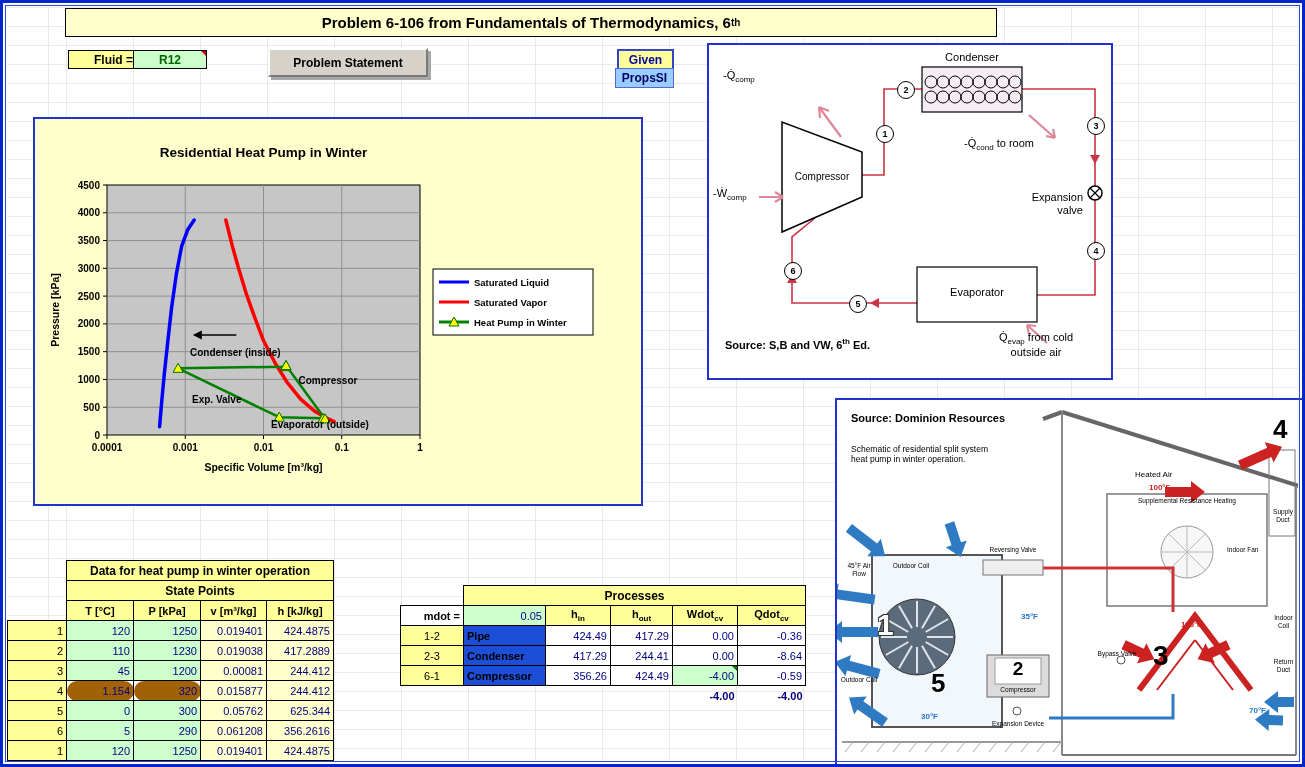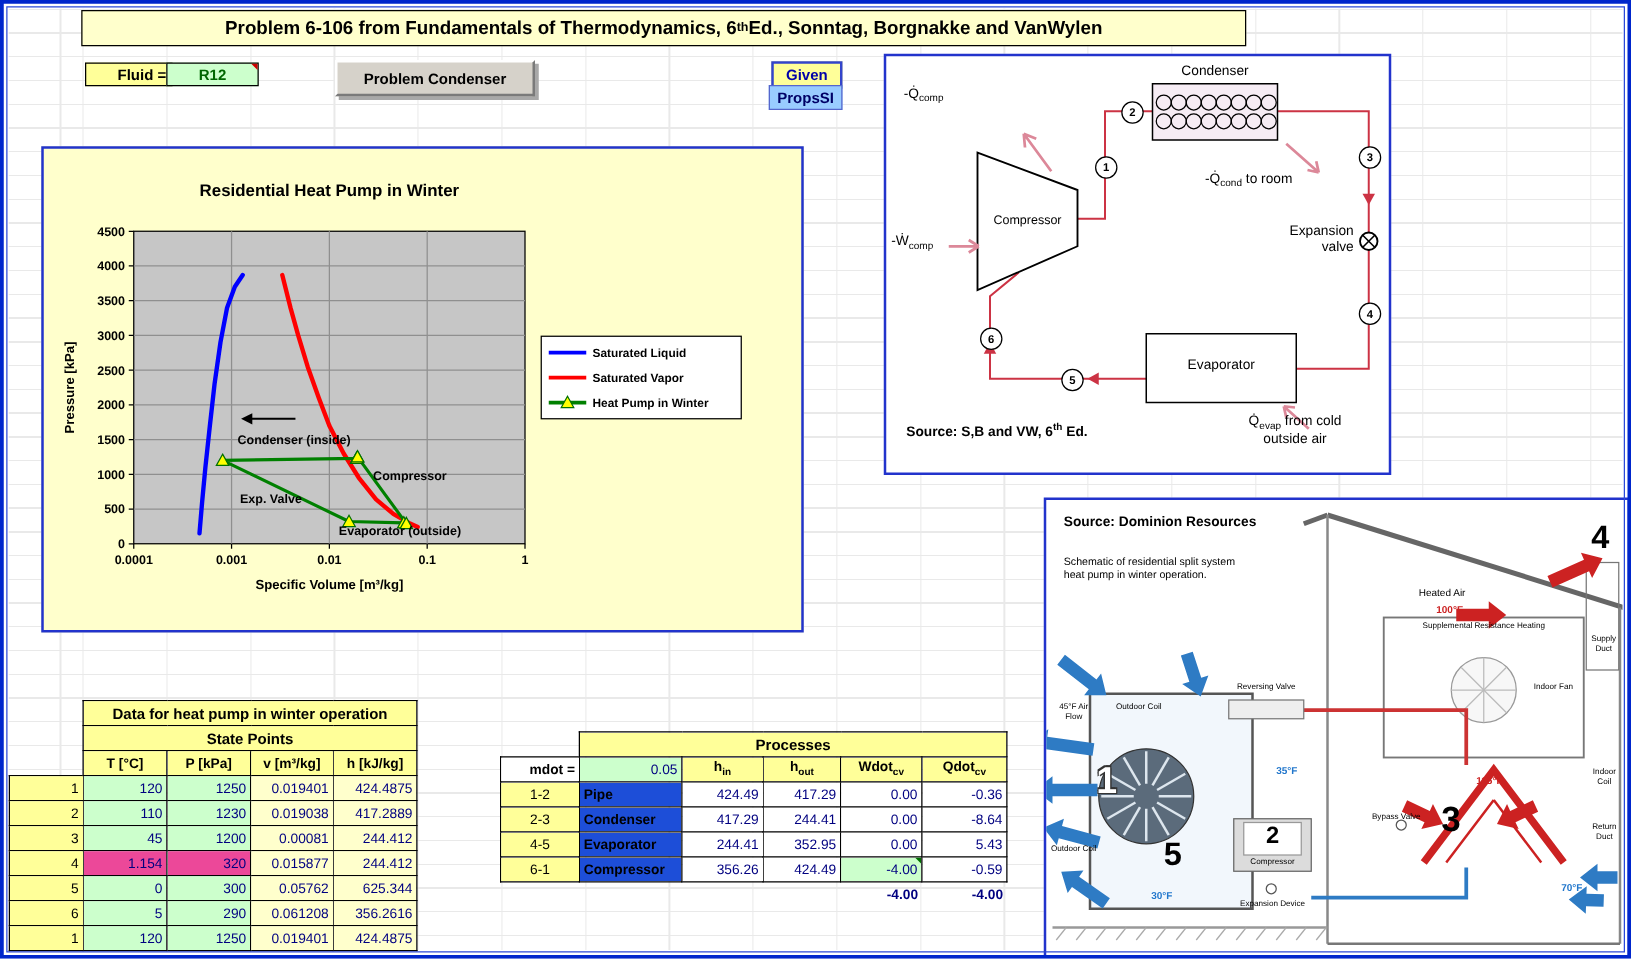--- a/index.html
+++ b/index.html
@@ -57,45 +57,44 @@
   .white-num{color:#FFF;text-shadow:-1px -1px 0 #333,1px -1px 0 #333,-1px 1px 0 #333,1px 1px 0 #333;}
 
   table{border-collapse:collapse;table-layout:fixed;position:absolute;z-index:5;padding-left:36px;}
   td{height:19px;font-size:11px;padding:0 3px;border:1px solid #000;overflow:hidden;white-space:nowrap;position:relative;background:#FFF;}
   td.ghost{border:none;background:transparent;}
   td.tbl-title{background:#FFFF99;font-weight:bold;text-align:center;font-size:12px;}
   td.hdr{background:#FFFF99;font-weight:bold;text-align:center;}
   td.hdr sub{font-size:8px;}
   td.idx{background:#FFFF99;text-align:right;}
   td.green{background:#CCFFCC;}
-  td.blue{background:#ec4899;}
+  td.blue{background:#a16207;border-radius:10px;}
   td.cream{background:#FFFFCC;}
   td.val{color:#000080;text-align:right;}
   td.pid{background:#FFFF99;text-align:center;}
   td.pname{background:#1d4ed8;font-weight:bold;text-align:left;}
   td.mdot{font-weight:bold;text-align:right;background:#FFF;}
   td.total{border:none;background:transparent;color:#000080;text-align:right;font-weight:bold;}
 </style>
 </head>
 <body>
 
 <div class="grid-bg"></div>
 
 <div class="title-bar">
   <span>Problem 6-106 from Fundamentals of Thermodynamics, 6</span>
     <sup>th</sup>
-    <span> Ed., Sonntag, Borgnakke and VanWylen</span>
 </div>
 
 <div class="xcell fluid-label">Fluid =</div>
 <div class="xcell fluid-value">
   <span>R12</span>
   <span class="corner-red"></span>
 </div>
-<div class="btn">Problem Condenser</div>
+<div class="btn">Problem Statement</div>
 <div class="xcell given-cell">Given</div>
 <div class="xcell propssi-cell">PropsSI</div>
 
 <div class="chart-box">
   <svg id="chart-svg" width="602" height="381">
       <rect x="72" y="66" width="313" height="250" fill="#C6C6C6" stroke="#000" stroke-width="1"></rect>
       <line x1="72" x2="385" y1="288.22222222222223" y2="288.22222222222223" stroke="#8F8F8F"></line>
       <line x1="72" x2="385" y1="260.44444444444446" y2="260.44444444444446" stroke="#8F8F8F"></line>
       <line x1="72" x2="385" y1="232.66666666666669" y2="232.66666666666669" stroke="#8F8F8F"></line>
       <line x1="72" x2="385" y1="204.8888888888889" y2="204.8888888888889" stroke="#8F8F8F"></line>
@@ -211,21 +210,21 @@
       <path d="M320,70 L346,93 M346,93 L337,91 M346,93 L344,84"></path>
       <path d="M338,298 L318,280 M318,280 L327,281 M318,280 L320,289"></path>
     </g>
   </svg>
   
   <div class="diag-label" style="left:14px;top:24px;"><span>-Q̇</span><sub>comp</sub><span></span></div>
   <div class="diag-label" style="left:4px;top:142px;"><span>-Ẇ</span><sub>comp</sub><span></span></div>
   <div class="diag-label" style="left:73px;top:126px;width:80px;text-align:center;font-size:10px;">Compressor</div>
   <div class="diag-label" style="left:213px;top:6px;width:100px;text-align:center;">Condenser</div>
   <div class="diag-label" style="left:255px;top:92px;"><span>-Q̇</span><sub>cond</sub><span> to room</span></div>
-  <div class="diag-label" style="left:290px;top:134px;width:84px;text-align:right;">
+  <div class="diag-label" style="left:290px;top:146px;width:84px;text-align:right;">
     <span style="display:block;">Expansion</span>
     <span style="display:block;">valve</span>
   </div>
   <div class="diag-label" style="left:208px;top:241px;width:120px;text-align:center;">Evaporator</div>
   <div class="diag-label" style="left:262px;top:286px;width:130px;text-align:center;">
     <span style="display:block;"><span>Q̇</span><sub>evap</sub><span> from cold</span></span>
     <span style="display:block;">outside air</span>
   </div>
   <div class="diag-label" style="left:16px;top:292px;font-weight:bold;"><span>Source: S,B and VW, 6</span><sup style="font-size:8px;">th</sup><span> Ed.</span></div>
   
@@ -450,28 +449,20 @@
       </tr>
       <tr>
         <td class="pid">2-3</td>
         <td class="pname">Condenser</td>
         <td class="val">417.29</td>
         <td class="val">244.41</td>
         <td class="val">0.00</td>
         <td class="val">-8.64</td>
       </tr>
       <tr>
-        <td class="pid">4-5</td>
-        <td class="pname">Evaporator</td>
-        <td class="val">244.41</td>
-        <td class="val">352.95</td>
-        <td class="val">0.00</td>
-        <td class="val">5.43</td>
-      </tr>
-      <tr>
         <td class="pid">6-1</td>
         <td class="pname">Compressor</td>
         <td class="val">356.26</td>
         <td class="val">424.49</td>
         <td class="green val">-4.00<span class="corner-green"></span></td>
         <td class="val">-0.59</td>
       </tr>
       <tr>
         <td class="ghost"></td>
         <td class="ghost"></td>

